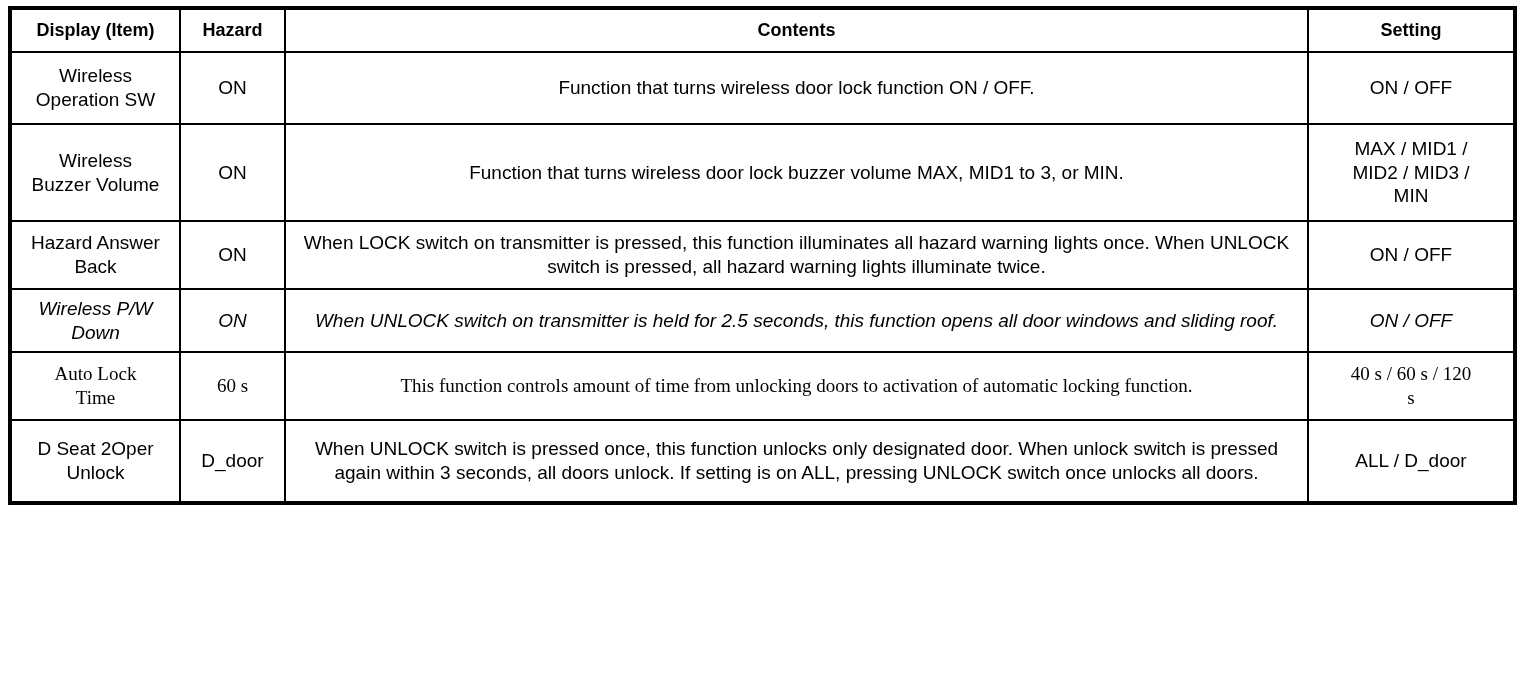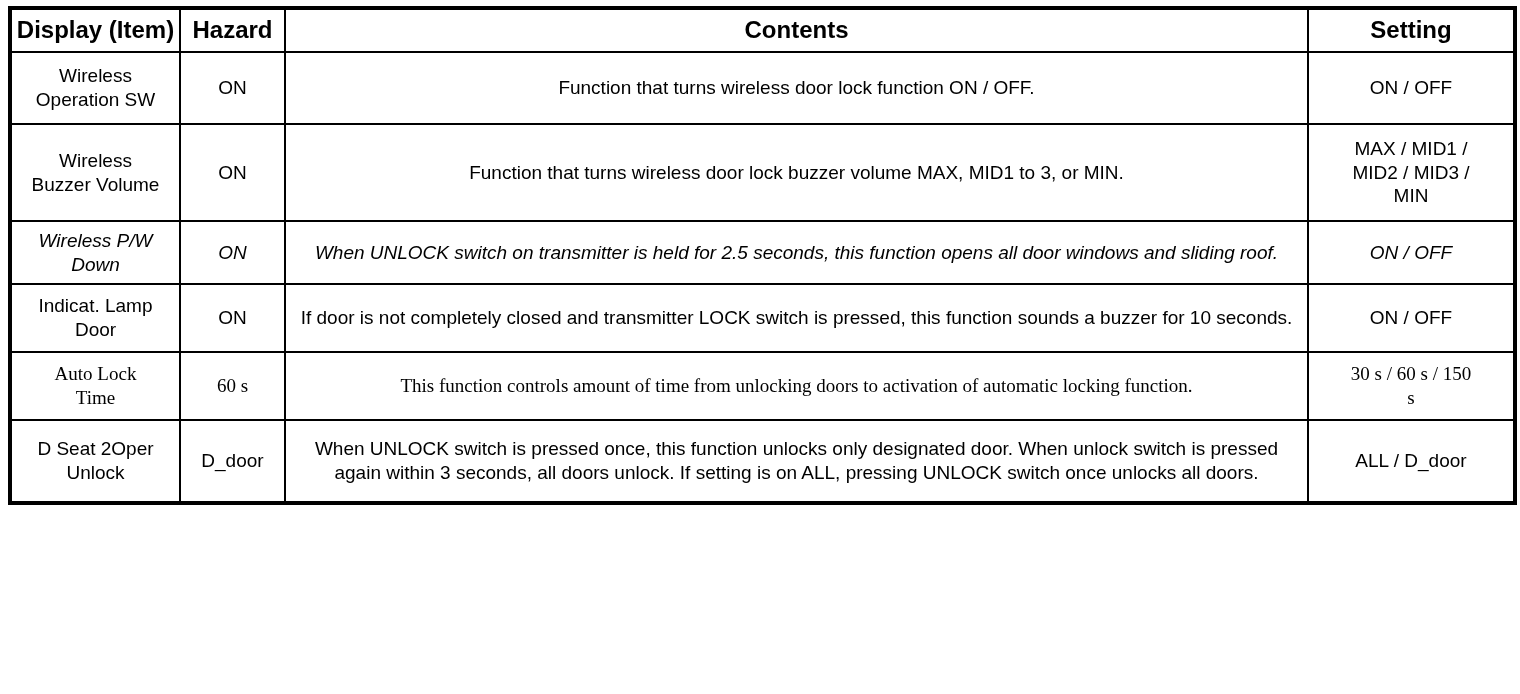--- a/index.html
+++ b/index.html
@@ -28,21 +28,21 @@
     line-height: 1.26;
   }
   table.settings td, table.settings th {
     border: 2px solid #000000;
     vertical-align: middle;
     padding: 2px 4px;
     overflow: hidden;
   }
   th {
     font-weight: bold;
-    font-size: 24px;
+    font-size: 18px;
     text-align: center;
     height: 37px;
   }
   td.c-item, td.c-default, td.c-setting {
     text-align: center;
     white-space: pre-line;
   }
   td.c-contents {
     text-align: center;
     padding-left: 8px;
@@ -86,40 +86,40 @@
       </tr>
       <tr class="r2">
         <td class="c-item">Wireless
 Buzzer Volume</td>
         <td class="c-default">ON</td>
         <td class="c-contents">Function that turns wireless door lock buzzer volume MAX, MID1 to 3, or MIN.</td>
         <td class="c-setting">MAX / MID1 /
 MID2 / MID3 /
 MIN</td>
       </tr>
+      <tr class="r3">
+        <td class="c-item">Hazard Answer
+Back</td>
+        <td class="c-default">ON</td>
+        <td class="c-contents">When LOCK switch on transmitter is pressed, this function illuminates all hazard warning lights once. When UNLOCK switch is pressed, all hazard warning lights illuminate twice.</td>
+        <td class="c-setting">ON / OFF</td>
+      </tr>
       <tr class="r4">
         <td class="c-item">Wireless P/W
 Down</td>
         <td class="c-default">ON</td>
         <td class="c-contents">When UNLOCK switch on transmitter is held for 2.5 seconds, this function opens all door windows and sliding roof.</td>
         <td class="c-setting">ON / OFF</td>
       </tr>
-      <tr class="r5">
-        <td class="c-item">Indicat. Lamp
-Door</td>
-        <td class="c-default">ON</td>
-        <td class="c-contents">If door is not completely closed and transmitter LOCK switch is pressed, this function sounds a buzzer for 10 seconds.</td>
-        <td class="c-setting">ON / OFF</td>
-      </tr>
       <tr class="r6">
         <td class="c-item">Auto Lock
 Time</td>
         <td class="c-default">60 s</td>
         <td class="c-contents">This function controls amount of time from unlocking doors to activation of automatic locking function.</td>
-        <td class="c-setting">30 s / 60 s / 150
+        <td class="c-setting">40 s / 60 s / 120
 s</td>
       </tr>
       <tr class="r7">
         <td class="c-item">D Seat 2Oper
 Unlock</td>
         <td class="c-default">D_door</td>
         <td class="c-contents">When UNLOCK switch is pressed once, this function unlocks only designated door. When unlock switch is pressed again within 3 seconds, all doors unlock. If setting is on ALL, pressing UNLOCK switch once unlocks all doors.</td>
         <td class="c-setting">ALL / D_door</td>
       </tr>
     </tbody>

